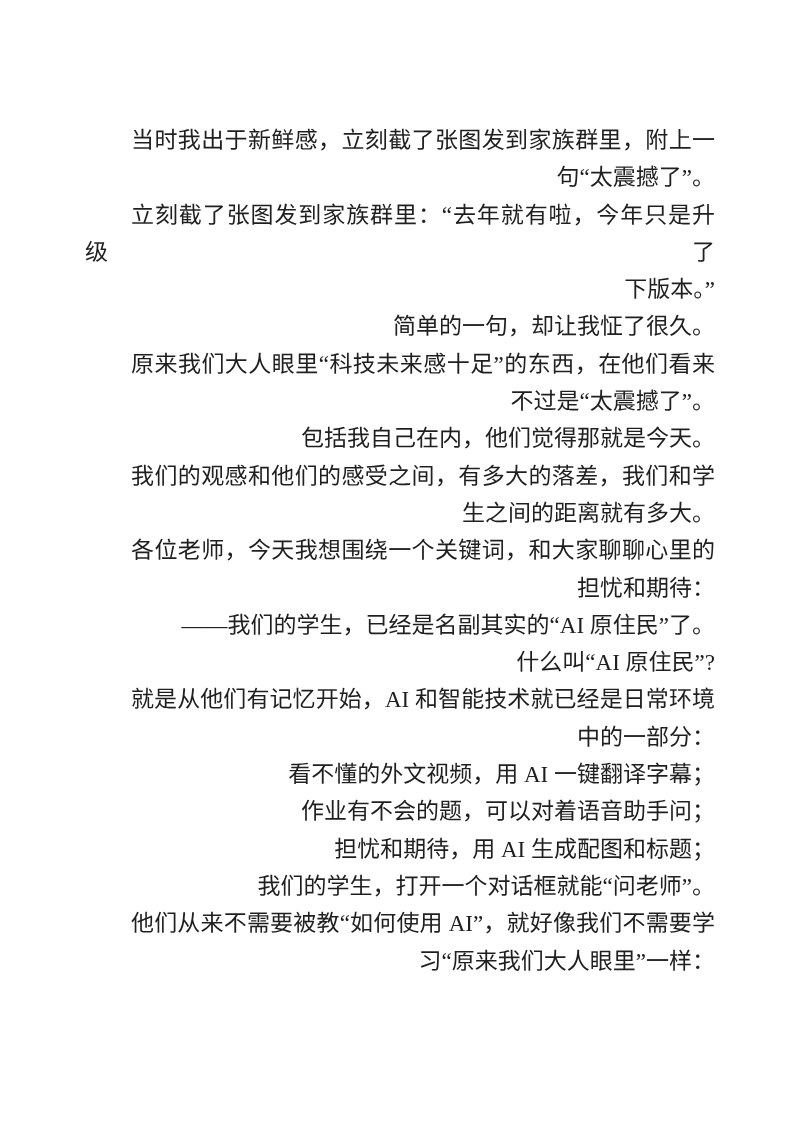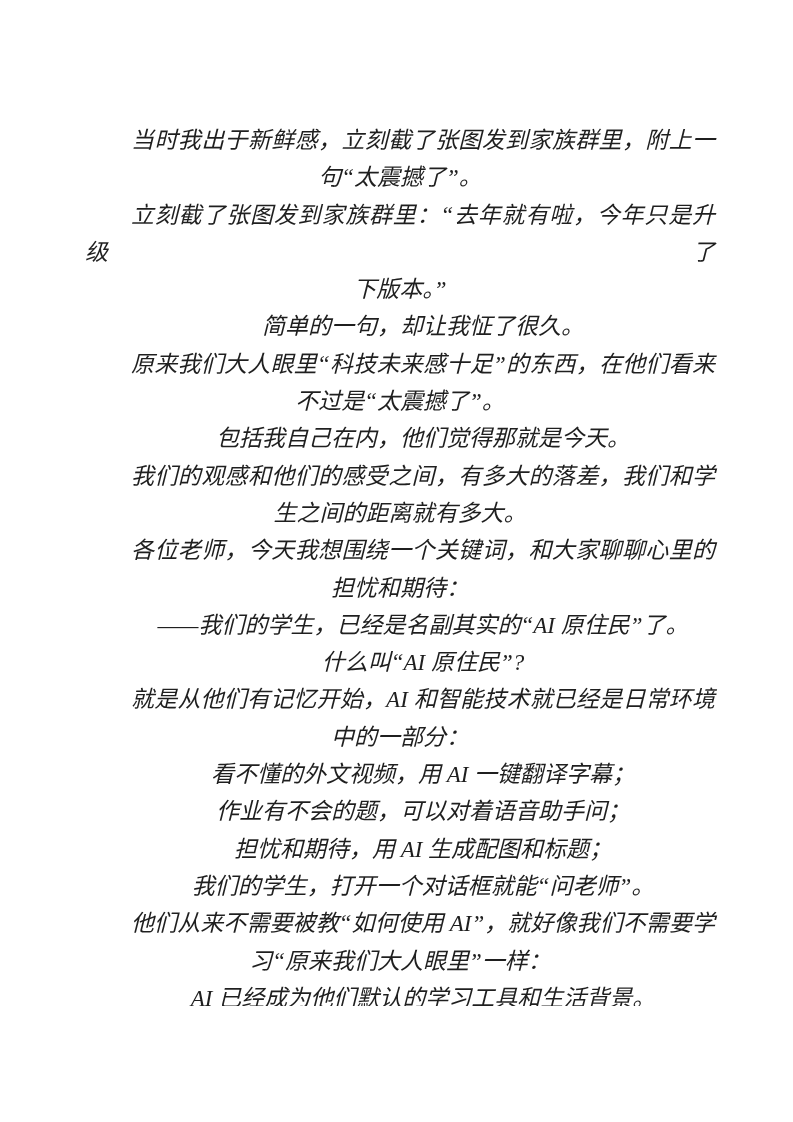--- a/index.html
+++ b/index.html
@@ -8,33 +8,32 @@
     background: #ffffff;
   }
   .page {
     position: relative;
     width: 793px;
     height: 1006px;
     background: #ffffff;
     color: #1f1f1f;
     font-family: "Liberation Serif", "DejaVu Serif", serif;
     overflow: hidden;
-    font-style: italic;
   }
   .content {
     position: absolute;
     left: 85px;
     top: 122px;
     width: 630px;
     font-size: 23px;
     line-height: 37.3px;
     letter-spacing: 0;
   }
   .line {
-    text-align: center;
+    text-align: right;
     white-space: normal;
   }
   .ind {
     text-indent: 2em;
   }
   .fill {
     text-align: justify;
     text-align-last: justify;
   }
   .footer {
@@ -76,19 +75,18 @@
     <div class="line ind">——我们的学生，已经是名副其实的“AI 原住民”了。</div>
     <div class="line ind">什么叫“AI 原住民”?</div>
     <div class="line ind fill">就是从他们有记忆开始，AI 和智能技术就已经是日常环境</div>
     <div class="line">中的一部分：</div>
     <div class="line ind">看不懂的外文视频，用 AI 一键翻译字幕；</div>
     <div class="line ind">作业有不会的题，可以对着语音助手问；</div>
     <div class="line ind">担忧和期待，用 AI 生成配图和标题；</div>
     <div class="line ind">我们的学生，打开一个对话框就能“问老师”。</div>
     <div class="line ind fill">他们从来不需要被教“如何使用 AI”，就好像我们不需要学</div>
     <div class="line">习“原来我们大人眼里”一样：</div>
-    <div class="line ind">AI 已经成为他们默认的学习工具和生活背景。</div>
   </div>
 
   <div class="footer">
     <span class="dash">—</span><span class="pagenum">3</span><span class="dash">—</span>
   </div>
 </div>
 
 </body></html>

